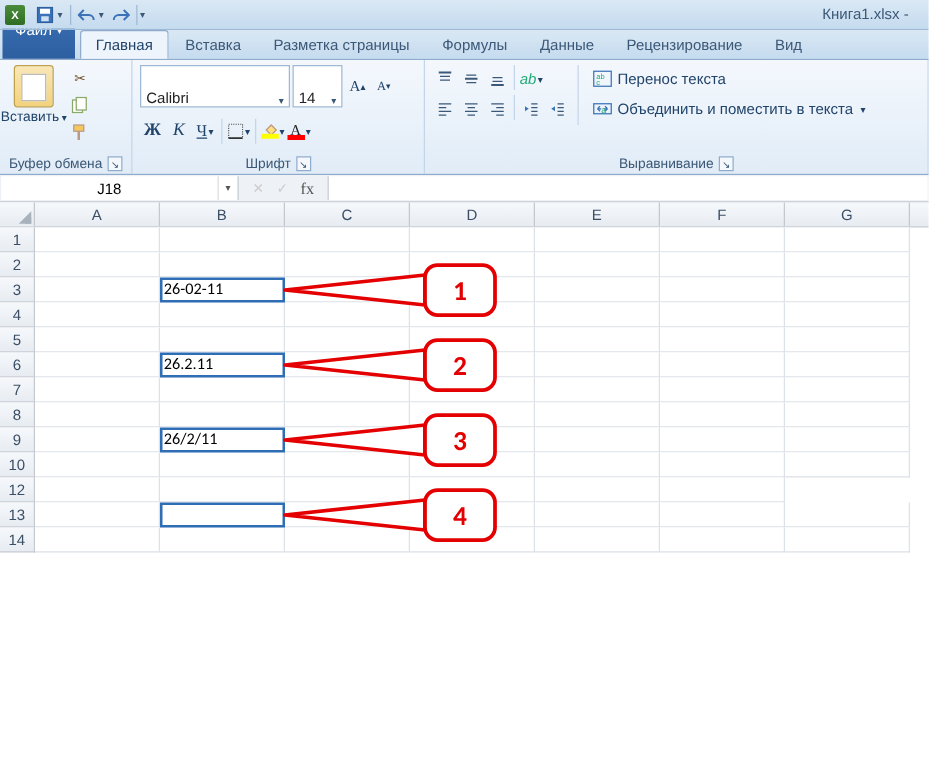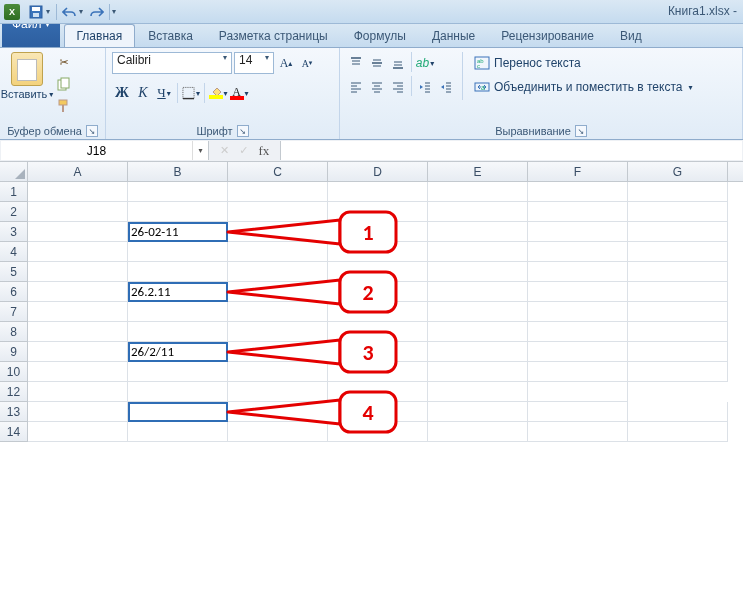--- a/index.html
+++ b/index.html
@@ -4,21 +4,21 @@
 <style>
 * { box-sizing: border-box; margin: 0; padding: 0; }
 body { font-family: "Segoe UI", Tahoma, sans-serif; font-size: 11px; background: #fff; width: 743px; height: 613px; overflow: hidden; position: relative; }
 
 
 .qat { height: 24px; background: linear-gradient(#dae8f4,#c5dbef); border-bottom: 1px solid #9db9d6; display: flex; align-items: center; padding: 0 4px; position: relative; }
 .qat .xl-icon { width: 16px; height: 16px; background: linear-gradient(#4b8b3b,#2f6e22); border-radius: 2px; margin-right: 6px; display:flex;align-items:center;justify-content:center;color:#fff;font-size:9px;font-weight:bold;}
 .qat .qbtn { width: 20px; height: 20px; display: flex; align-items: center; justify-content: center; color: #3b5876; }
 .qat .qdrop { width: 8px; color:#3b5876; font-size:8px; }
 .qat .sep { width:1px;height:16px;background:#9db9d6;margin:0 2px;}
-.qat .title { position:absolute; right:6px; top:4px; color:#3b5876; font-size:12px; }
+.qat .title { position:absolute; right:16px; top:4px; color:#3b5876; font-size:12px; }
 
 
 .tabs { height: 24px; background: linear-gradient(#dae8f4,#c5dbef); display:flex; align-items:flex-end; padding-left:2px; border-bottom:1px solid #8faccc;}
 .tabs .file { background: linear-gradient(#3b73b9,#2d5fa0); color:#fff; padding:16px 10px; border-radius:2px 2px 0 0; font-size:12px; margin-right:4px; display:flex;align-items:center;gap:4px;}
 .tabs .file .caret { font-size:8px;}
 .tabs .tab { padding:4px 12px; font-size:12px; color:#3b5876; border:1px solid transparent; border-bottom:none; cursor:default;}
 .tabs .tab.active { background:#eef4fb; border-color:#8faccc; border-radius:3px 3px 0 0; color:#21446b;}
 
 
 .ribbon { height:92px; background:linear-gradient(#f4f8fd,#e1ecf7); border-bottom:1px solid #8faccc; display:flex; }
@@ -30,39 +30,39 @@
 
 .paste-btn { width:42px; display:flex;flex-direction:column;align-items:center;gap:2px; }
 .paste-icon { width:32px;height:34px;background:linear-gradient(#f9e7b6,#f3d27d);border:1px solid #bfa24e;border-radius:3px;position:relative;}
 .paste-icon::after{content:"";position:absolute;top:6px;left:5px;right:5px;bottom:4px;background:#fff;border:1px solid #bbb;}
 .paste-label{font-size:11px;color:#21446b;display:flex;align-items:center;gap:2px;}
 .mini-col { display:flex;flex-direction:column;gap:2px;margin-left:2px;}
 .mini-btn { width:20px;height:20px;display:flex;align-items:center;justify-content:center;color:#6b4a1e;}
 
 
 .font-row1 { display:flex;gap:2px;align-items:center;}
-.combo { height:22px;border:1px solid #9db9d6;background:#fff;display:flex;align-items:flex-start;padding:0 4px;font-size:12px;color:#222;}
+.combo { height:34px;border:1px solid #9db9d6;background:#fff;display:flex;align-items:flex-end;padding:0 4px;font-size:12px;color:#222;}
 .combo .dd { margin-left:auto;font-size:8px;color:#3b5876;padding-left:4px;}
 .font-name { width:120px;}
 .font-size { width:40px;}
 .grow-shrink { display:flex;gap:1px;}
 .rb { width:20px;height:22px;border:1px solid transparent;display:flex;align-items:center;justify-content:center;font-size:12px;color:#21446b;}
 .font-row2 { display:flex;gap:1px;margin-top:4px;align-items:center;}
 .bold{font-weight:bold;font-family:"Times New Roman",serif;font-size:14px;}
 .italic{font-style:italic;font-family:"Times New Roman",serif;font-size:14px;}
 .underline{text-decoration:underline;font-family:"Times New Roman",serif;font-size:13px;}
 .vsep{width:1px;height:20px;background:#c3d5ea;margin:0 2px;}
 .color-swatch{width:14px;height:4px;margin-top:-2px;}
 .stack{display:flex;flex-direction:column;align-items:center;line-height:1;}
 .wide-btn { display:flex;align-items:center;gap:4px;height:22px;padding:0 4px;border:1px solid transparent;font-size:12px;color:#21446b;}
 .merge-row{display:flex;align-items:center;}
 
 
 .fx-row { height:22px;border-bottom:1px solid #c3c9cf;display:flex;align-items:stretch;background:#eef1f5;}
-.namebox { width:208px;border-right:1px solid #c3c9cf;display:flex;align-items:center;background:#fff;margin:1px;}
+.namebox { width:190px;border-right:1px solid #c3c9cf;display:flex;align-items:center;background:#fff;margin:1px;}
 .namebox .txt { flex:1;padding:0 10px;font-size:12px;text-align:center;}
 .namebox .dd { width:16px;text-align:center;font-size:8px;color:#555;border-left:1px solid #ddd;height:100%;display:flex;align-items:center;justify-content:center;}
 .fx-btns { display:flex;align-items:center;gap:10px;padding:0 10px;color:#888;}
 .fx-label { font-family:"Times New Roman",serif;font-size:13px;color:#555;}
 .fx-input { flex:1;background:#fff;margin:1px;border-left:1px solid #c3c9cf;}
 
 
 .sheet { position:relative; }
 .col-headers { display:flex;height:20px;background:linear-gradient(#f6f8fb,#e7ecf2);border-bottom:1px solid #c3c9cf;}
 .corner { width:28px;border-right:1px solid #c3c9cf;background:linear-gradient(#f6f8fb,#e7ecf2);position:relative;}

